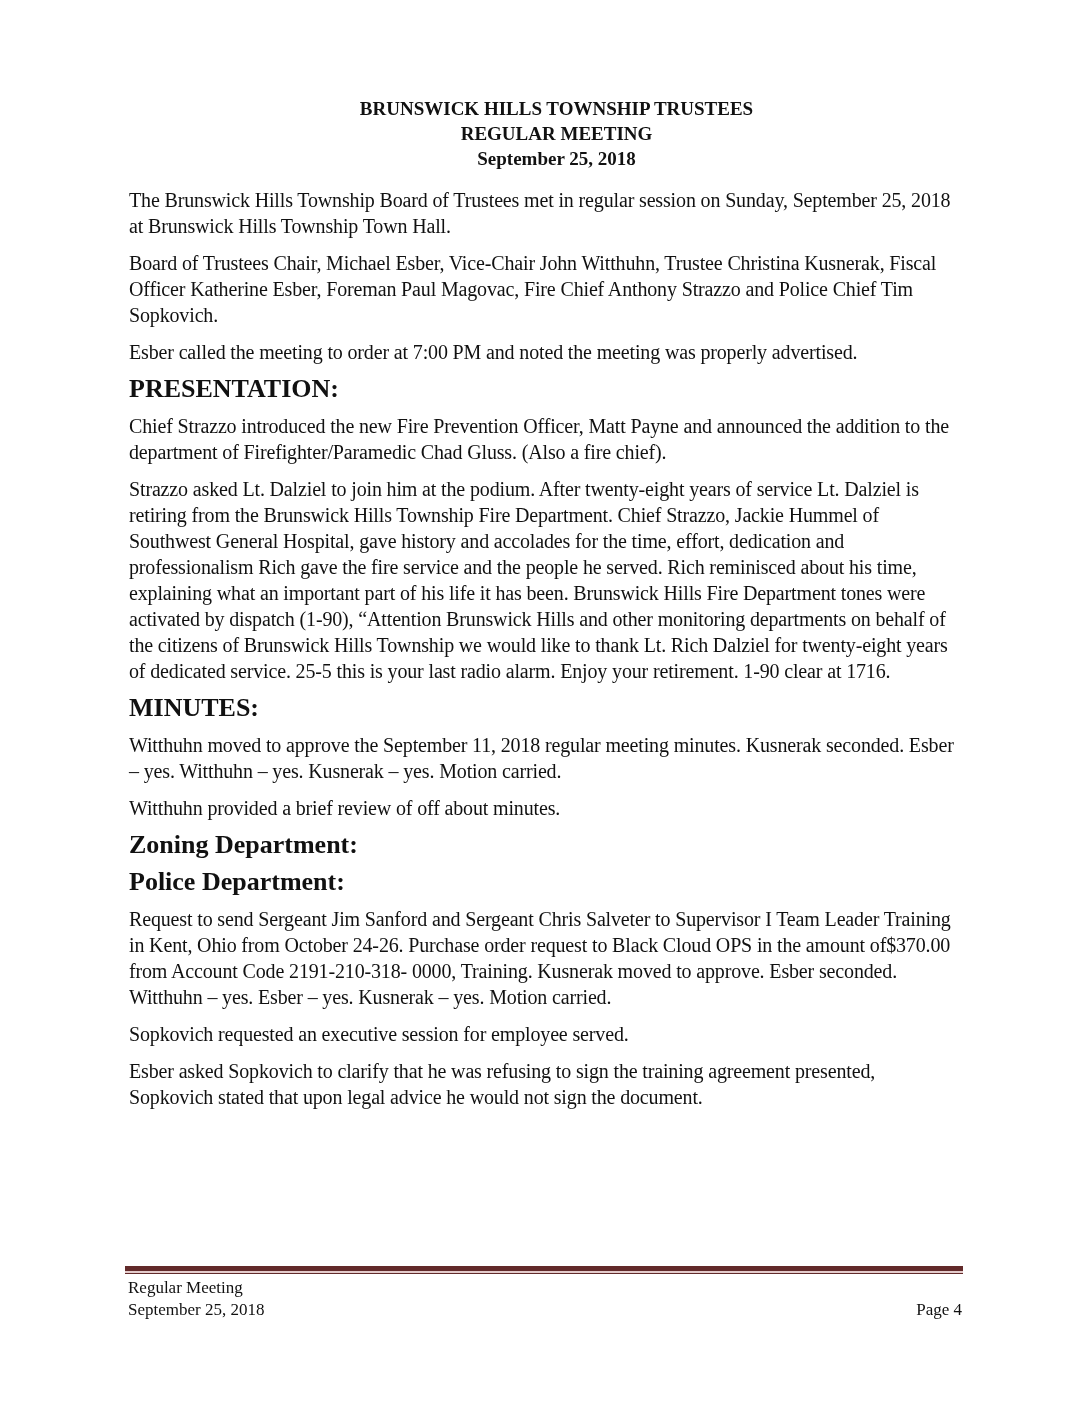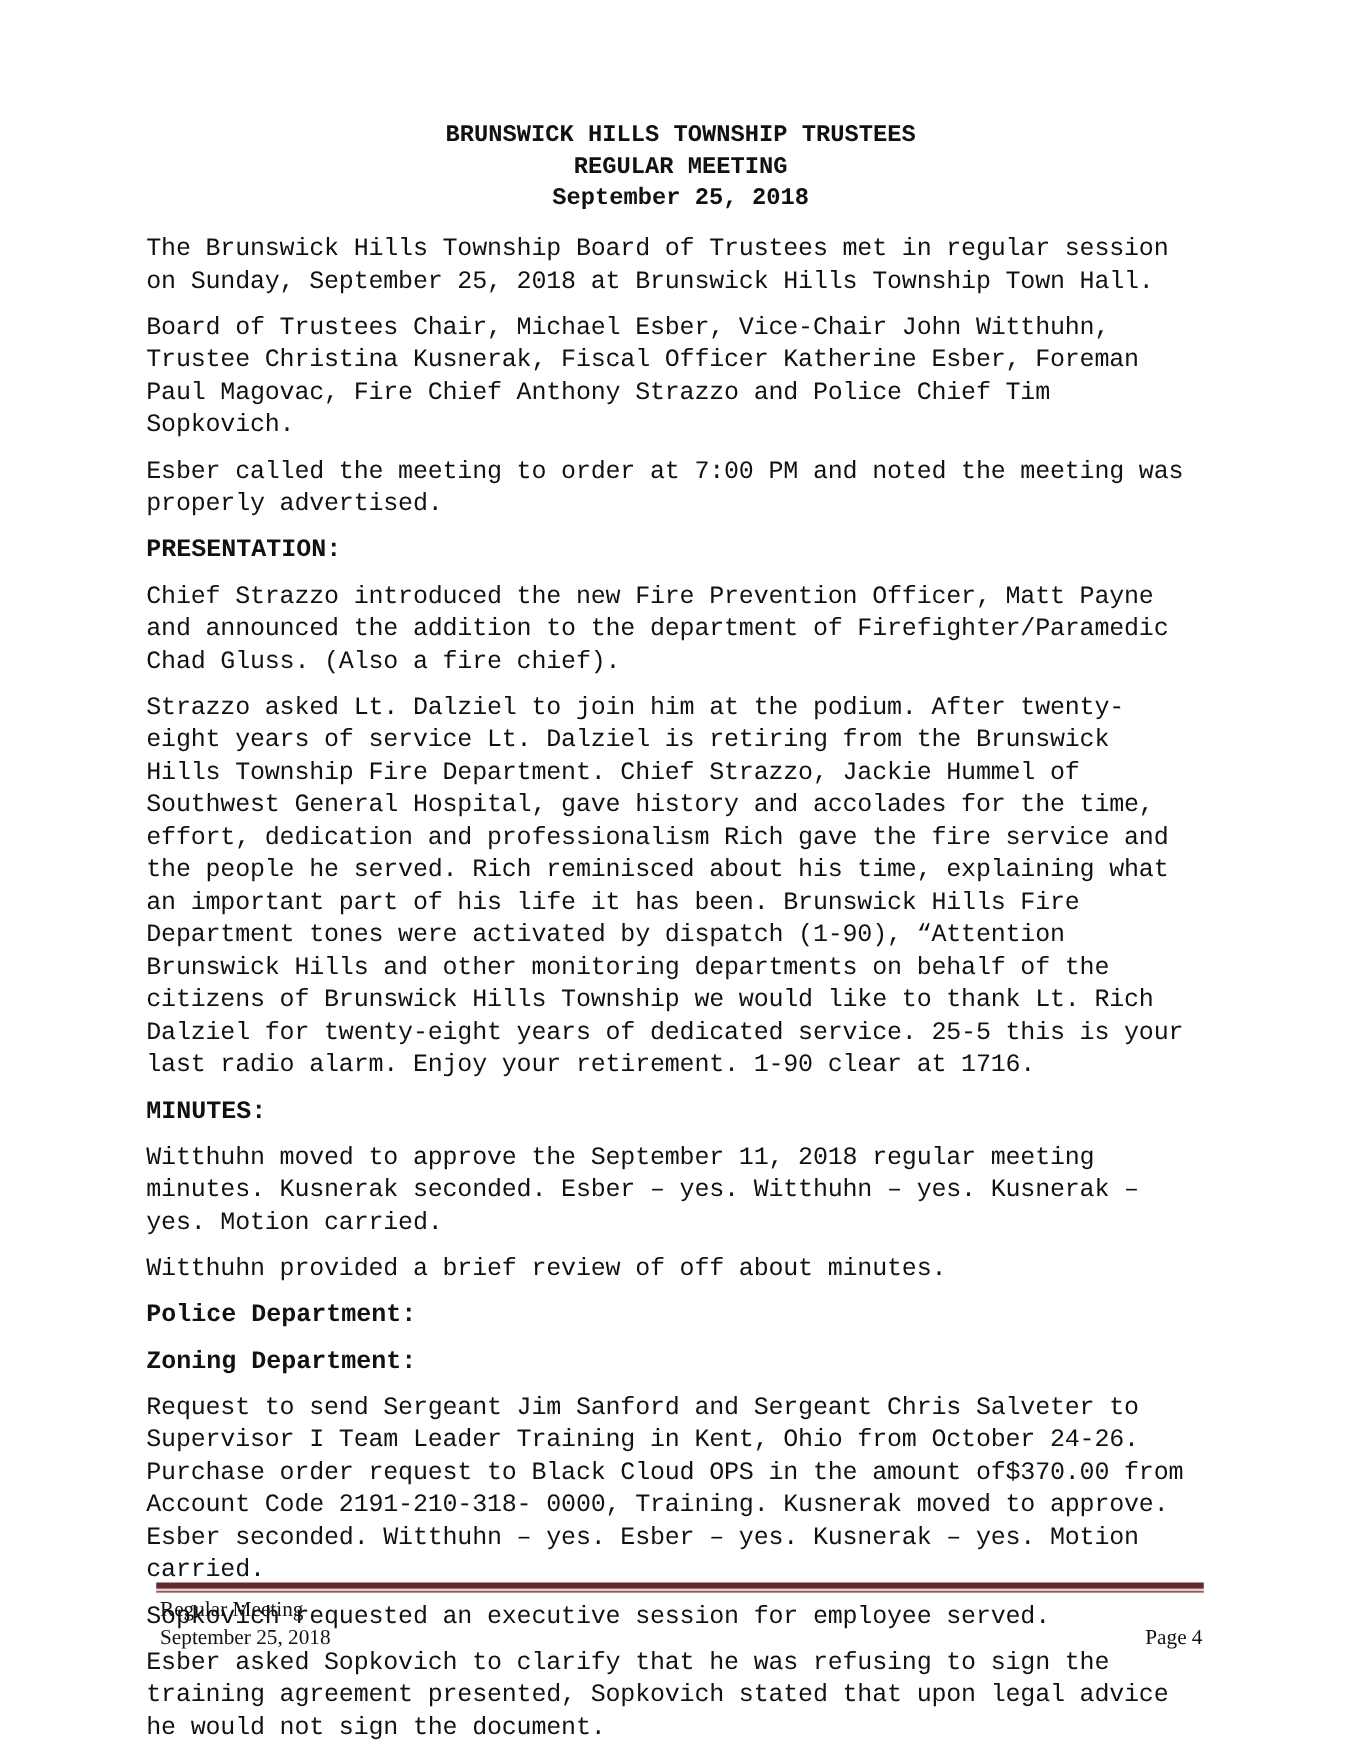--- a/index.html
+++ b/index.html
@@ -1,23 +1,23 @@
 <!DOCTYPE html>
 <html><head>
 <meta charset="utf-8">
 <style>
   html, body { margin: 0; padding: 0; background: #ffffff; }
   body { width: 1088px; height: 1408px; position: relative; overflow: hidden; color: #111; }
   .page { position: absolute; left: 0; top: 0; width: 1088px; height: 1408px; }
-  .content { position: absolute; left: 117px; top: 96px; width: 835px;
-    font-family: Liberation Mono, monospace; font-size: 20px; line-height: 26px; }
+  .content { position: absolute; left: 129px; top: 96px; width: 835px;
+    font-family: Liberation Serif, serif; font-size: 20px; line-height: 26px; }
   .title { text-align: center; font-weight: bold; font-size: 19px; line-height: 25px; margin: 0; }
   .title-block { margin-bottom: 16px; padding-left: 20px; }
   p { margin: 0 0 11px 0; letter-spacing: -0.15px; }
-  h2 { margin: 0 0 11px 0; font-size: 20px; font-weight: bold; line-height: 26px; }
+  h2 { margin: 0 0 11px 0; font-size: 26px; font-weight: bold; line-height: 26px; }
   .footer-rule { position: absolute; left: 125px; top: 1266px; width: 838px; }
   .rule-thick { height: 5px; background: #622a2a; }
   .rule-gap { height: 2px; background: #e4cccc; }
   .rule-thin { height: 1px; background: #622a2a; }
   .footer { position: absolute; left: 128px; top: 1277px; width: 834px;
     font-family: "Liberation Serif", serif; font-size: 17px; line-height: 22px; }
   .footer-line { display: flex; justify-content: space-between; }
 </style>
 </head>
 <body>
@@ -35,22 +35,22 @@
     <p>Esber called the meeting to order at 7:00 PM and noted the meeting was properly advertised.</p>
 
     <h2>PRESENTATION:</h2>
     <p>Chief Strazzo introduced the new Fire Prevention Officer, Matt Payne and announced the addition to the department of Firefighter/Paramedic Chad Gluss. (Also a fire chief).</p>
     <p>Strazzo asked Lt. Dalziel to join him at the podium. After twenty-eight years of service Lt. Dalziel is retiring from the Brunswick Hills Township Fire Department. Chief Strazzo, Jackie Hummel of Southwest General Hospital, gave history and accolades for the time, effort, dedication and professionalism Rich gave the fire service and the people he served. Rich reminisced about his time, explaining what an important part of his life it has been. Brunswick Hills Fire Department tones were activated by dispatch (1-90), “Attention Brunswick Hills and other monitoring departments on behalf of the citizens of Brunswick Hills Township we would like to thank Lt. Rich Dalziel for twenty-eight years of dedicated service. 25-5 this is your last radio alarm. Enjoy your retirement. 1-90 clear at 1716.</p>
 
     <h2>MINUTES:</h2>
     <p>Witthuhn moved to approve the September 11, 2018 regular meeting minutes. Kusnerak seconded. Esber – yes. Witthuhn – yes. Kusnerak – yes. Motion carried.</p>
     <p>Witthuhn provided a brief review of off about minutes.</p>
 
+    <h2>Zoning Department:</h2>
     <h2>Police Department:</h2>
-    <h2>Zoning Department:</h2>
     <p>Request to send Sergeant Jim Sanford and Sergeant Chris Salveter to Supervisor I Team Leader Training in Kent, Ohio from October 24-26. Purchase order request to Black Cloud OPS in the amount of$370.00 from Account Code 2191-210-318- 0000, Training. Kusnerak moved to approve. Esber seconded. Witthuhn – yes. Esber – yes. Kusnerak – yes. Motion carried.</p>
     <p>Sopkovich requested an executive session for employee served.</p>
     <p>Esber asked Sopkovich to clarify that he was refusing to sign the training agreement presented, Sopkovich stated that upon legal advice he would not sign the document.</p>
   </div>
 
   <div class="footer-rule">
     <div class="rule-thick"></div>
     <div class="rule-gap"></div>
     <div class="rule-thin"></div>
   </div>

